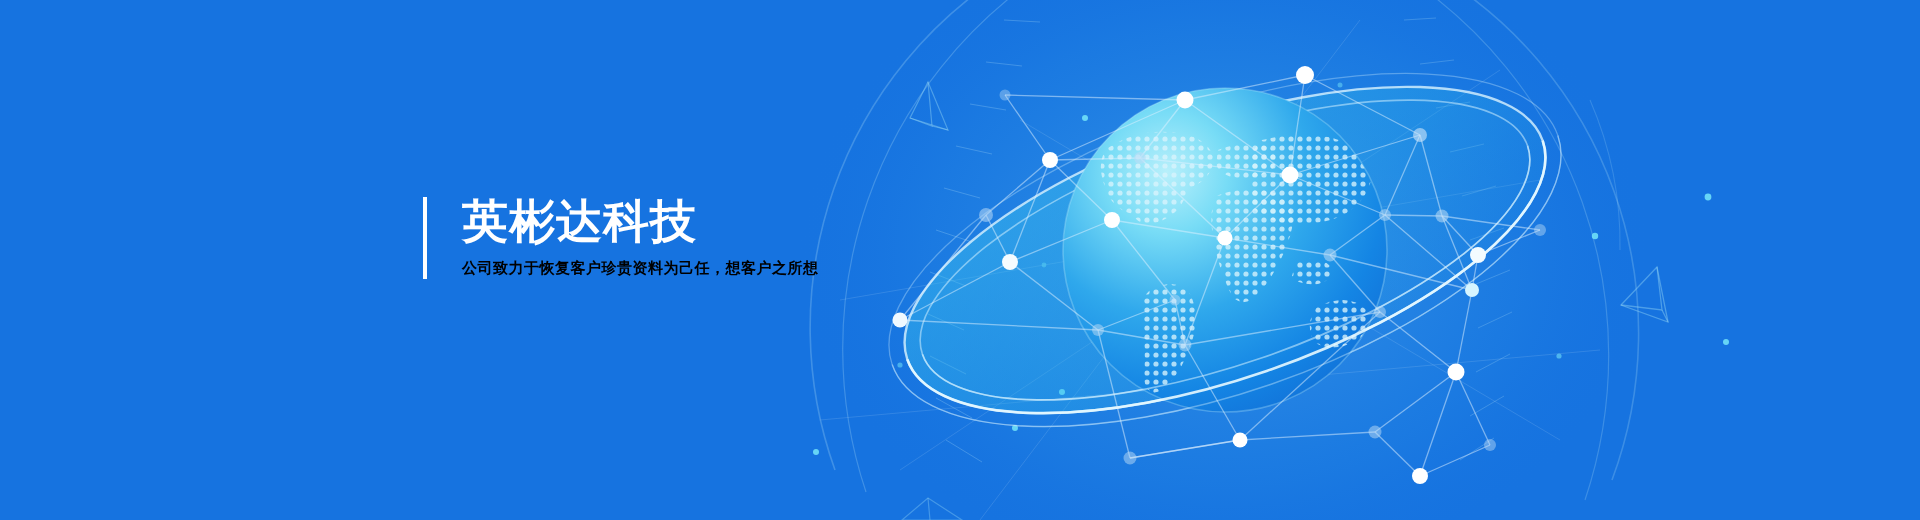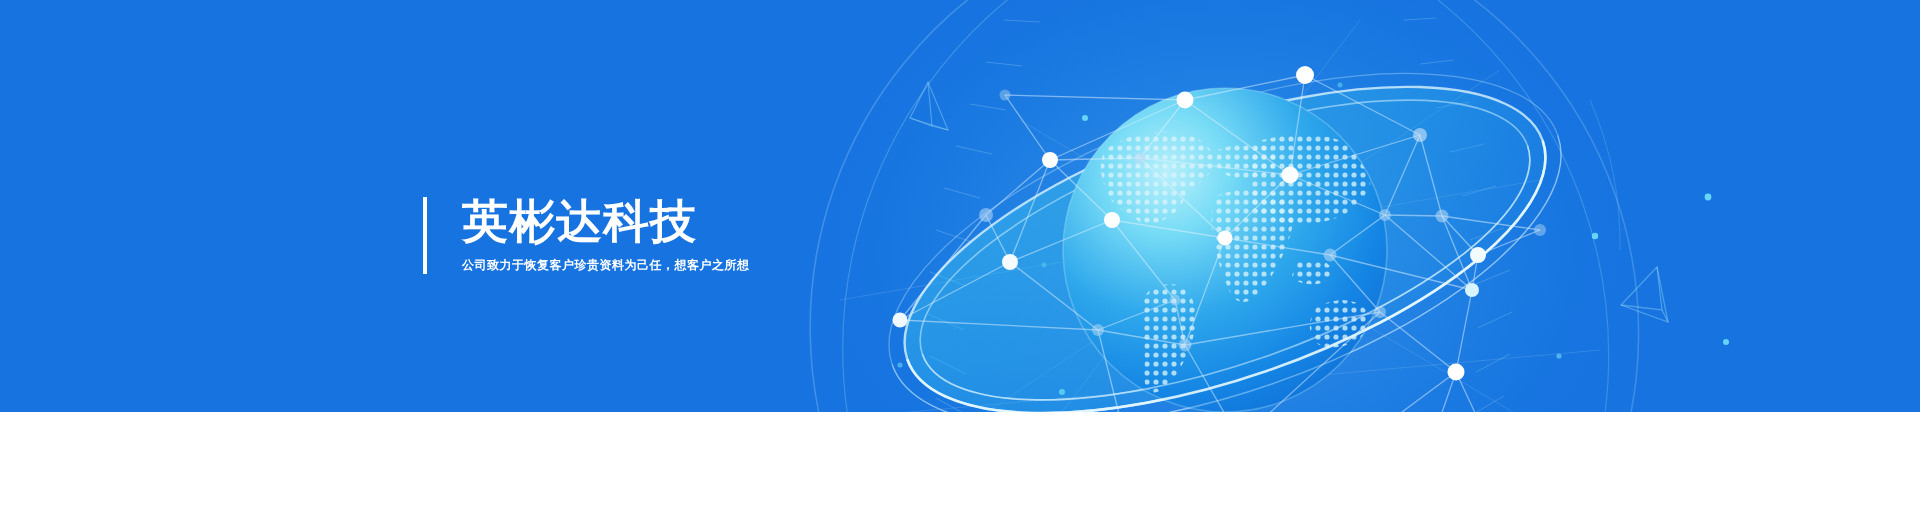--- a/index.html
+++ b/index.html
@@ -3,21 +3,21 @@
 <meta charset="utf-8">
 <style>
   * { margin:0; padding:0; box-sizing:border-box; }
   html, body {
     width:1920px; height:520px;
     overflow:hidden;
     font-family:"Liberation Sans","DejaVu Sans",sans-serif;
   }
   #banner {
     position:relative;
-    width:1920px; height:412px;
+    width:1920px; height:520px;
     background:#1673e0;
     overflow:hidden;
   }
   #bg-art {
     position:absolute; inset:0;
     width:1920px; height:520px;
     pointer-events:none;
   }
   #hero-text {
     position:absolute;
@@ -36,23 +36,23 @@
   #text-col { display:flex; flex-direction:column; justify-content:flex-start; }
   #hero-title {
     font-size:46px;
     font-weight:bold;
     color:#ffffff;
     line-height:1.08;
     letter-spacing:1px;
     white-space:nowrap;
   }
   .hero-sub {
-    font-size:12px;
+    font-size:15px;
     font-weight:bold;
-    color:#ffffff;
+    color:#000000;
     line-height:1.55;
     letter-spacing:0.5px;
     white-space:nowrap;
   }
   #sub-block { margin-top:9px; }
 </style>
 </head>
 <body>
 
 <div id="banner">

